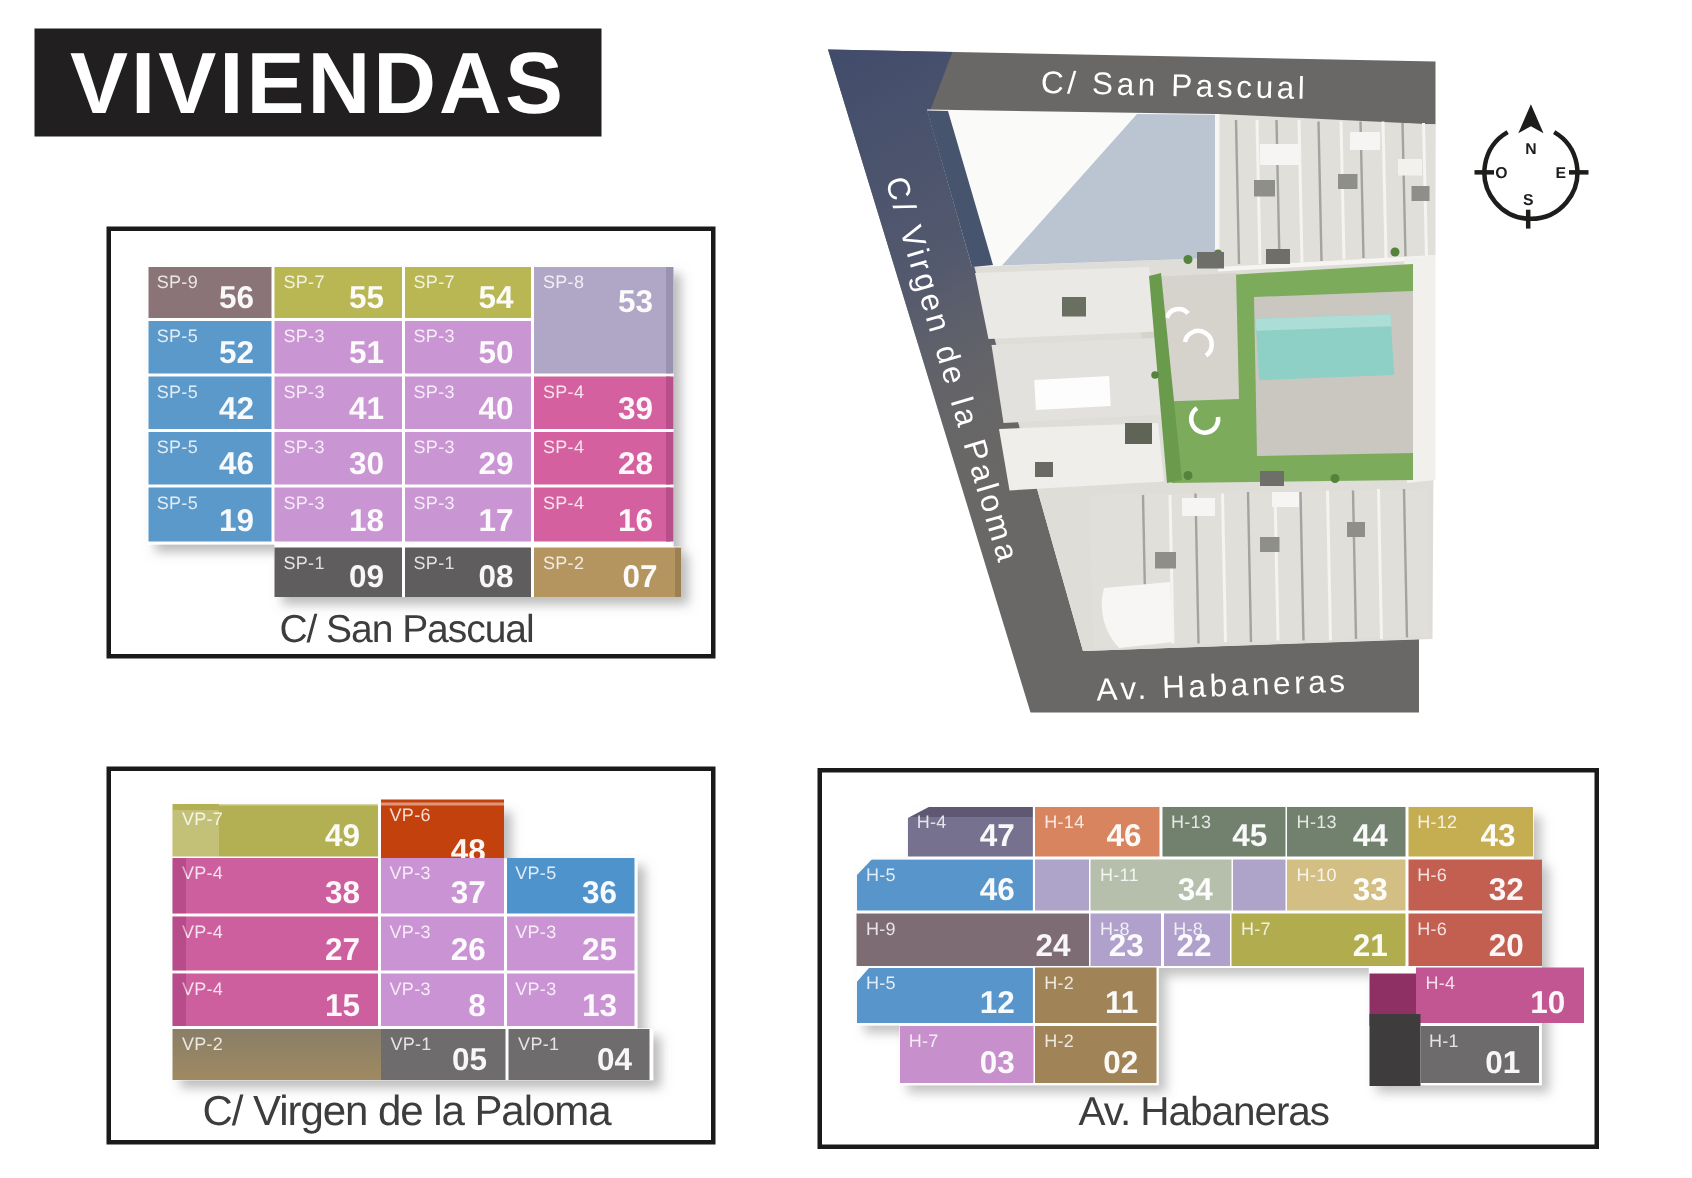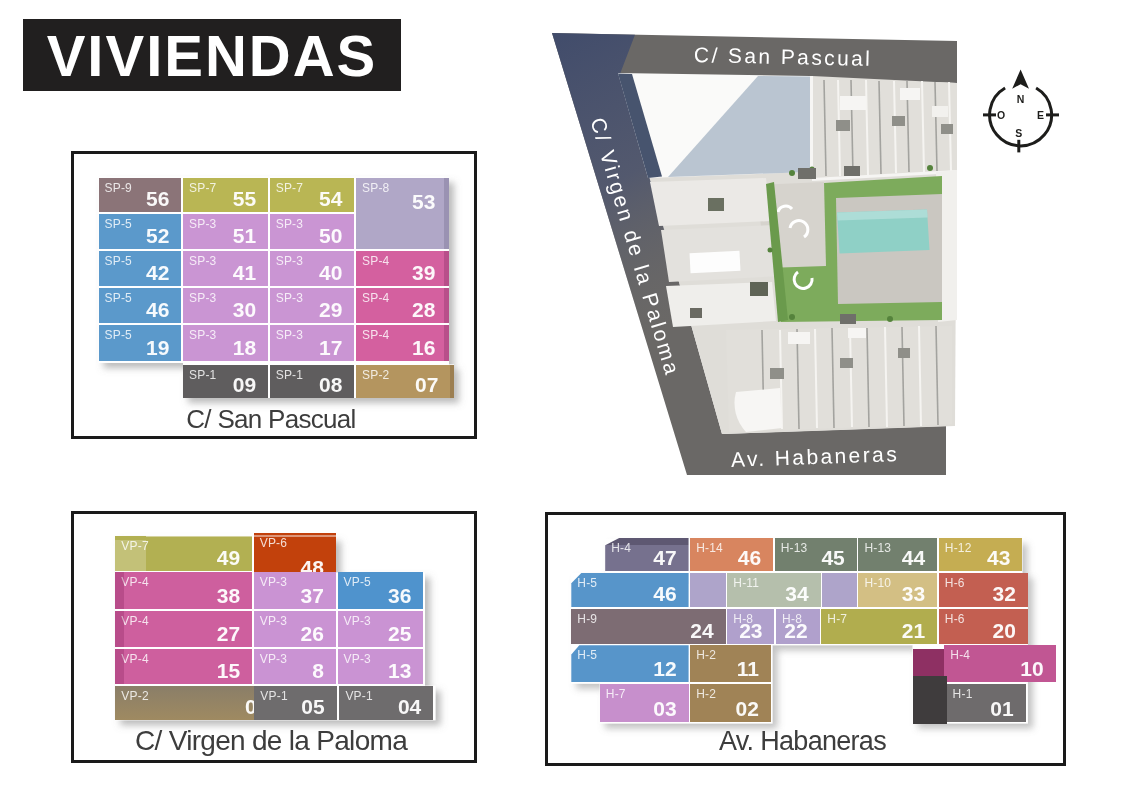--- a/index.html
+++ b/index.html
@@ -224,21 +224,21 @@
 <div class="cell" style="left:253.7px;top:648.7px;width:82.2px;height:35.4px;background:#ca93d3;">
     <span class="lb" style="">VP-3</span>
     <span class="num" style="">8</span>
   </div>
 
 <div class="cell" style="left:337.5px;top:648.7px;width:85.9px;height:35.4px;background:#ca93d3;">
     <span class="lb" style="">VP-3</span>
     <span class="num" style="">13</span>
   </div>
 
-<div class="cell" style="left:115.3px;top:685.7px;width:165px;height:34.8px;background:linear-gradient(#8a7e68,#9f8a61);">
+<div class="cell" style="left:115.3px;top:685.7px;width:165px;height:34.8px;background:linear-gradient(#8a7e68,#9f8a61);padding-left:20px;">
     <span class="lb" style="">VP-2</span>
     <span class="num" style="">06</span>
   </div>
 
 <div class="cell" style="left:254.3px;top:685.7px;width:82.4px;height:34.8px;background:#6e6c6d;">
     <span class="lb" style="">VP-1</span>
     <span class="num" style="">05</span>
   </div>
 
 <div class="cell" style="left:339.4px;top:685.7px;width:93.9px;height:34.8px;background:#6e6c6d;">

